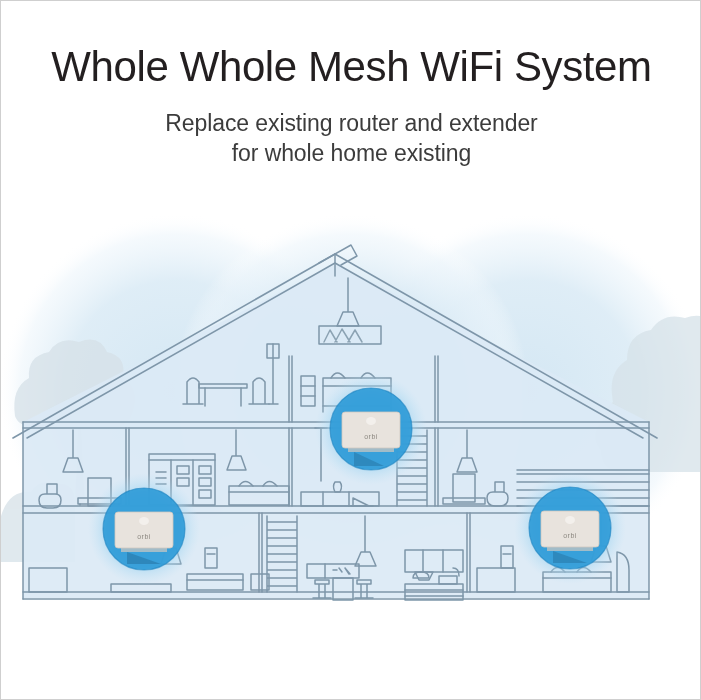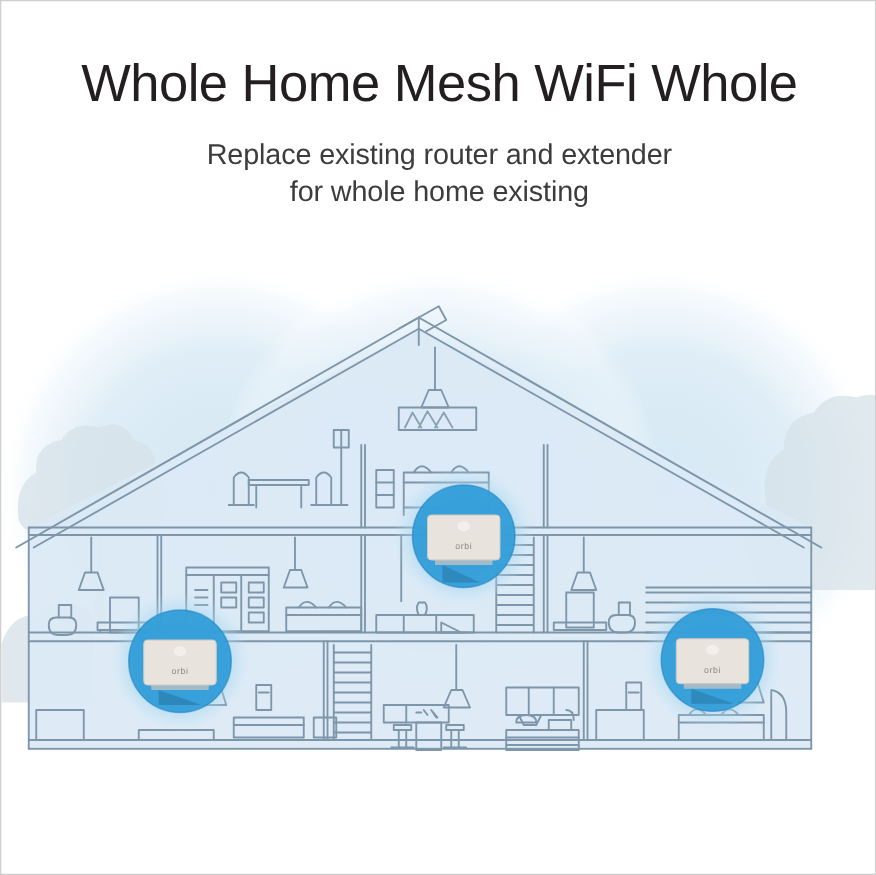--- a/index.html
+++ b/index.html
@@ -44,21 +44,21 @@
     width:701px;height:420px;
   }
   .illus svg{display:block;width:701px;height:420px;}
 </style>
 </head>
 <body>
 
 <div id="page">
 
   <div class="head">
-    <h1 class="title">Whole Home Mesh WiFi Whole</h1>
+    <h1 class="title">Whole Whole Mesh WiFi System</h1>
     <p class="sub">
       <span>Replace existing router and extender</span><br>
       <span>for whole home existing</span>
     </p>
   </div>
 
   <div class="illus">
     <svg viewBox="0 0 701 420" xmlns="http://www.w3.org/2000/svg">
       <defs>
         <radialGradient id="halo" cx="50%" cy="50%" r="50%">

